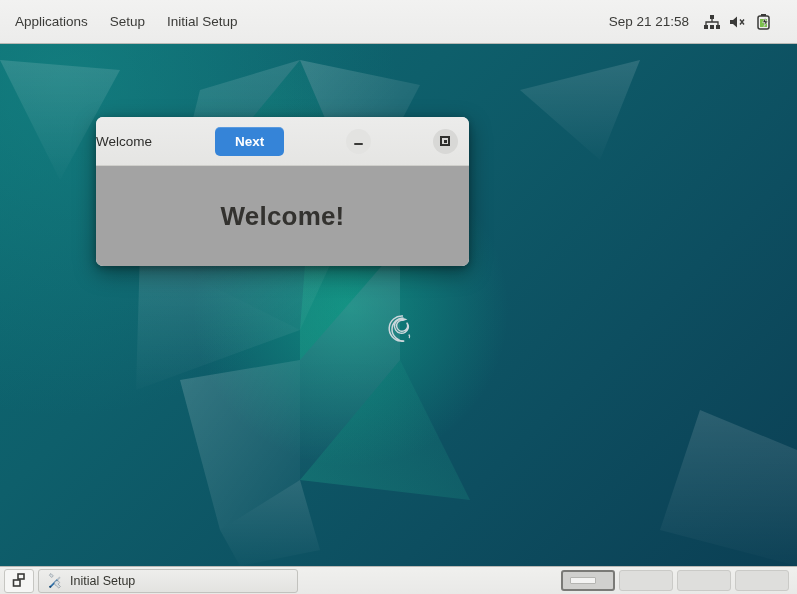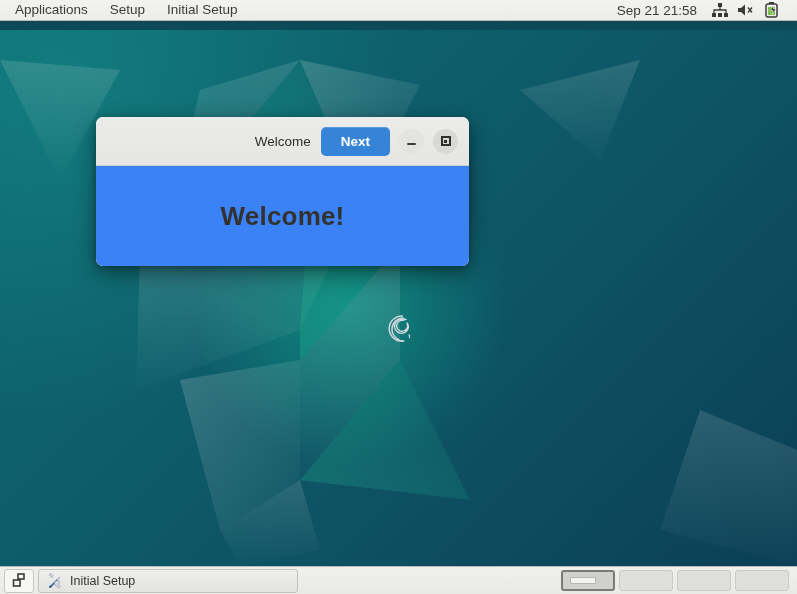--- a/index.html
+++ b/index.html
@@ -16,69 +16,69 @@
     background:
       radial-gradient(circle at 44% 52%, rgba(19,182,150,0.50) 0%, rgba(19,182,150,0.0) 30%),
       radial-gradient(circle at 8% 10%, rgba(30,160,150,0.35) 0%, rgba(30,160,150,0) 38%),
       linear-gradient(135deg, #0c6b72 0%, #0e5f6b 35%, #0d4e60 70%, #0b3f54 100%);
     overflow:hidden;
   }
   #wall-poly { position:absolute; left:0; top:0; width:797px; height:536px; }
 
   
   #top-panel {
-    position:absolute; left:0; top:0; width:797px; height:21px;
+    position:absolute; left:0; top:0; width:797px; height:44px;
     background:linear-gradient(#f2f2f1, #ececeb);
     border-bottom:1px solid #b9b9b5;
     display:flex; align-items:center;
     font-size:13.5px; color:#3b3b38;
   }
   .menu-item {
     padding:0 11px; height:30px; line-height:30px; cursor:default; white-space:nowrap;
   }
   .menu-item:first-child { margin-left:4px; }
   #panel-right {
-    margin-left:auto; display:flex; align-items:center; gap:0px; padding-right:12px;
+    margin-left:auto; display:flex; align-items:center; gap:0px; padding-right:20px;
   }
   #clock { font-size:13.5px; color:#3b3b38; padding:0 10px; white-space:nowrap; }
   .tray-icon { width:26px; height:26px; display:flex; align-items:center; justify-content:center; }
 
   
   #window {
     position:absolute; left:96px; top:117px; width:373px; height:149px;
     border-radius:7px;
     box-shadow:0 7px 22px rgba(0,0,0,0.40), 0 2px 6px rgba(0,0,0,0.28);
     overflow:hidden;
     background:#fafafa;
   }
   #titlebar {
     height:49px; width:100%;
     background:linear-gradient(#ececeb, #e5e5e3);
     border-bottom:1px solid #cfcfcb;
-    display:flex; align-items:center; justify-content:flex-end;
+    display:flex; align-items:center; justify-content:space-between;
     padding-right:11px; gap:9px;
   }
   #win-title { font-size:13.5px; color:#2e2e2c; margin-right:1px; }
   #next-btn {
     background:#3584d8; color:#ffffff; font-size:13.5px; font-weight:bold;
     border:none; border-radius:5px; padding:7px 20px; cursor:pointer;
     box-shadow:inset 0 1px 0 rgba(255,255,255,0.18);
   }
   .win-ctl {
     width:25px; height:25px; border-radius:50%;
     display:flex; align-items:center; justify-content:center;
     cursor:pointer; border:none;
   }
   #min-btn { background:#e3e3e1; }
   #max-btn { background:#d8d8d6; }
   .ctl-dash { width:9px; height:2px; background:#3a3a38; border-radius:1px; margin-top:5px; }
   .ctl-sq-outer { width:10px; height:10px; border:2px solid #2f2f2d; display:flex; align-items:center; justify-content:center; }
   .ctl-sq-inner { width:3px; height:3px; background:#2f2f2d; }
   #win-body {
-    height:100px; background:#3b82f6;
+    height:100px; background:#a3a3a3;
     display:flex; align-items:center; justify-content:center;
   }
   #welcome-heading { font-size:26px; font-weight:bold; color:#33322f; letter-spacing:0.2px; }
 
   
   #taskbar {
     position:absolute; left:0; bottom:0; width:797px; height:28px;
     background:linear-gradient(#f0f0ee, #e9e9e7);
     border-top:1px solid #b9b9b5;
     display:flex; align-items:center; padding:0 4px; gap:4px;

